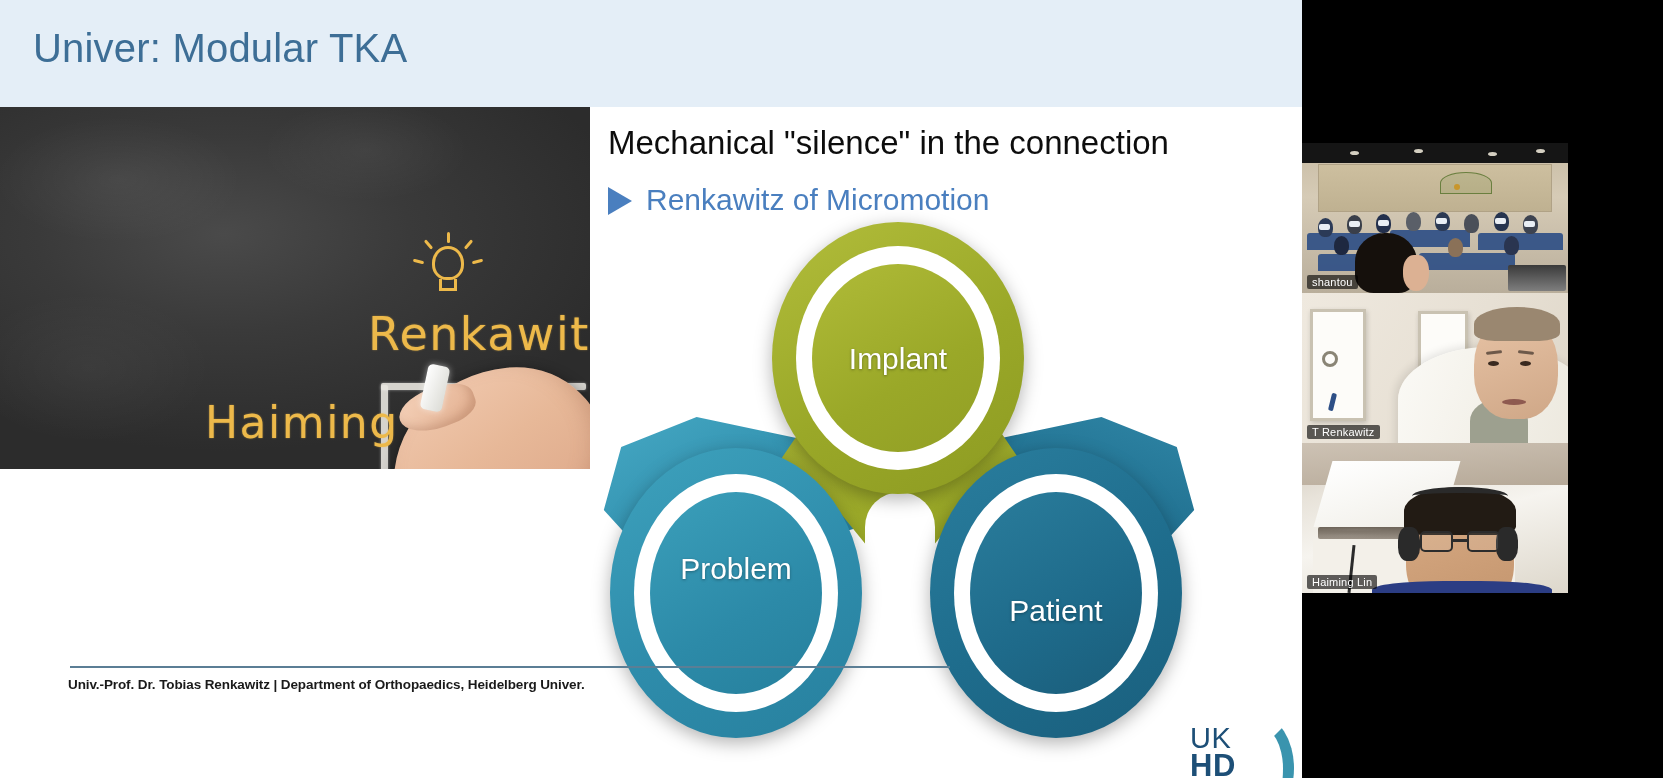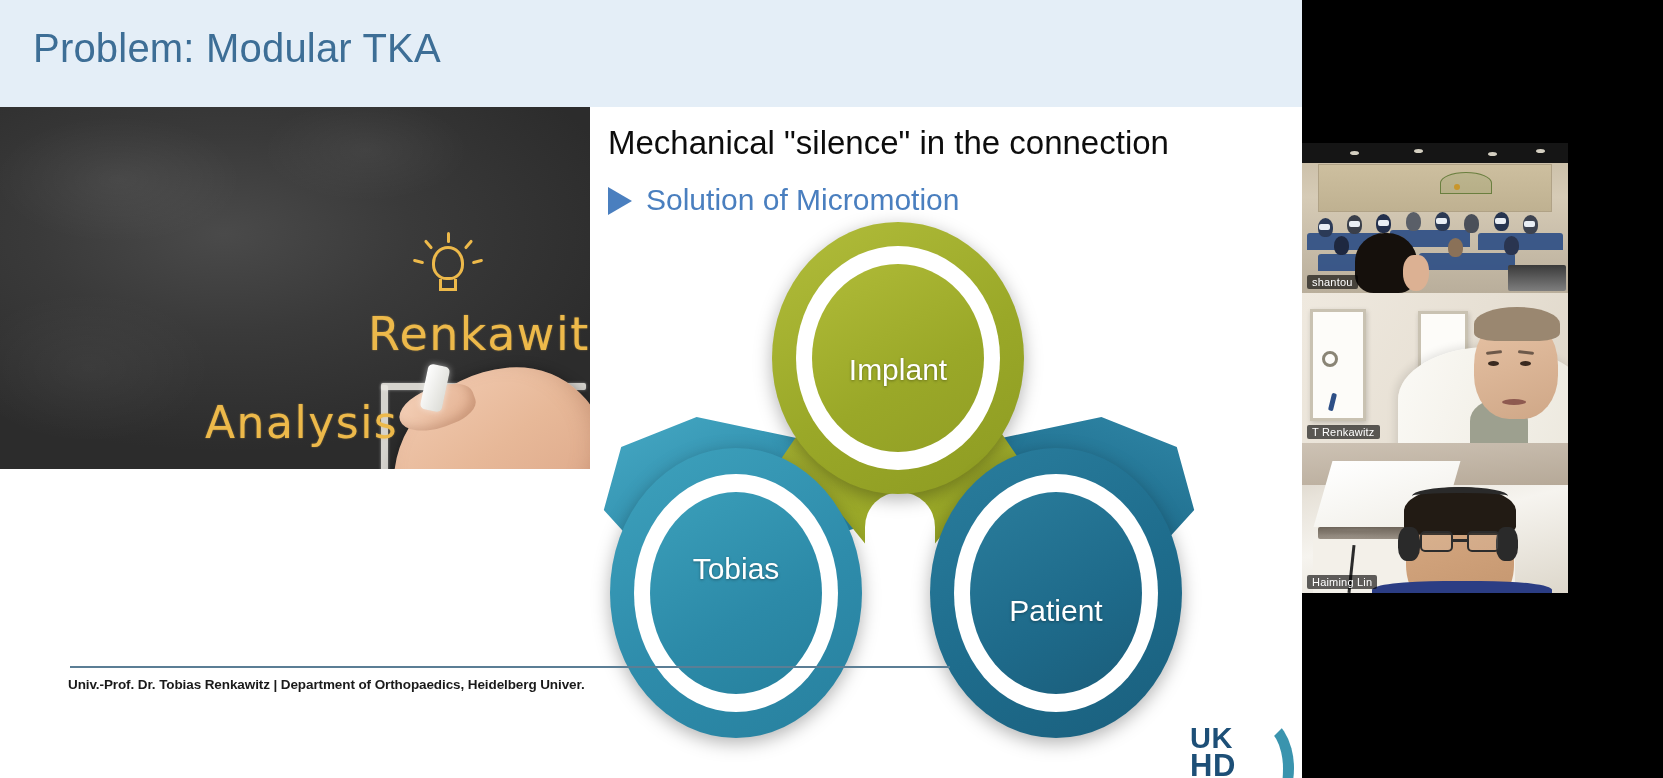--- a/index.html
+++ b/index.html
@@ -120,21 +120,21 @@
     text-shadow:0 1px 3px rgba(0,0,0,.35); white-space:nowrap;
     width:100%; text-align:center;
   }
 
   
   .implant .ring-outer { left:172px; top:0px;   width:252px; height:272px;
       background:linear-gradient(150deg,#b2bd3b 0%, #9aa828 55%, #8d9b22 100%); }
   .implant .ring-white { left:196px; top:24px;  width:204px; height:224px; }
   .implant .ring-inner { left:212px; top:42px;  width:172px; height:188px;
       background:linear-gradient(150deg,#b0bb38 0%, #9aa828 60%, #929f25 100%); }
-  .implant .lbl { left:212px; top:131px; width:172px; }
+  .implant .lbl { left:212px; top:120px; width:172px; }
   .implant-shoulder {
     position:absolute; left:155px; top:190px; width:290px; height:155px;
     background:linear-gradient(165deg,#a9b434 0%, #9aa828 60%, #8d9b22 100%);
     clip-path:polygon(20% 0%,80% 0%,100% 55%,88% 72%,72% 62%,62% 85%,38% 85%,28% 62%,12% 72%,0% 55%);
     filter:drop-shadow(0 5px 8px rgba(0,0,0,.25));
   }
 
   
   .surgeon .ring-outer { left:10px;  top:226px; width:252px; height:290px;
       background:linear-gradient(150deg,#3ea2bd 0%, #2e8cab 55%, #27809e 100%); }
@@ -174,21 +174,21 @@
   }
   .footer-text {
     position:absolute; left:68px; top:570px;
     font-size:13.5px; font-weight:bold; color:#1a1a1a; white-space:nowrap;
     letter-spacing:-0.1px;
   }
   .ukhd {
     position:absolute; left:1190px; top:615px; width:100px; height:100px;
   }
   .ukhd .uk, .ukhd .hd {
-    position:absolute; color:#1d4f77; font-weight:700;
+    position:absolute; color:#1d4f77; font-weight:400;
     font-size:29px; letter-spacing:0.5px; line-height:1;
   }
   .ukhd .uk { left:0; top:2px; }
   .ukhd .hd { left:0; top:28px; font-weight:bold; font-size:31px; }
   .ukhd .swoosh {
     position:absolute; left:48px; top:-6px; width:56px; height:100px;
     border-right:11px solid #3a94ae;
     border-top:11px solid transparent;
     border-radius:0 70% 60% 0 / 0 60% 55% 0;
   }
@@ -281,73 +281,73 @@
     background:#2b3d84; border-radius:40% 40% 0 0; }
 </style>
 </head>
 <body>
 
 <div id="app">
 
   <div id="share">
 
     <div class="slide-header">
-      <div class="slide-title">Problem: Modular TKA</div>
+      <div class="slide-title">Univer: Modular TKA</div>
     </div>
 
     <div class="slide-body">
 
       <div class="board">
 
         <div class="stair st-v2"></div>
         <div class="stair st-h3"></div>
 
-        <div class="chalkword w-analysis">Analysis</div>
+        <div class="chalkword w-analysis">Haiming</div>
         <div class="chalkword w-solution">Renkawitz</div>
 
         <div class="bulb">
           <div class="ray r1"></div>
             <div class="ray r2"></div>
             <div class="ray r3"></div>
           <div class="ray r4"></div>
             <div class="ray r5"></div>
           <div class="glass"></div>
             <div class="base"></div>
         </div>
 
         <div class="hand"></div>
         <div class="thumb"></div>
         <div class="chalk"></div>
       </div>
 
       <div class="headline">Mechanical "silence" in the connection</div>
       <div class="bullet-row">
         <div class="bullet-tri"></div>
-        <div class="bullet-text">Solution of Micromotion</div>
+        <div class="bullet-text">Renkawitz of Micromotion</div>
       </div>
 
       <div class="diagram">
 
         <div class="surgeon-shoulder"></div>
         <div class="patient-shoulder"></div>
         <div class="implant-shoulder"></div>
         <div class="center-gap"></div>
 
         <div class="lobe implant">
           <div class="ring-outer"></div>
           <div class="ring-white"></div>
           <div class="ring-inner"></div>
           <div class="lbl">Implant</div>
         </div>
 
         <div class="lobe surgeon">
           <div class="ring-outer"></div>
           <div class="ring-white"></div>
           <div class="ring-inner"></div>
-          <div class="lbl">Tobias</div>
+          <div class="lbl">Problem</div>
         </div>
 
         <div class="lobe patient">
           <div class="ring-outer"></div>
           <div class="ring-white"></div>
           <div class="ring-inner"></div>
           <div class="lbl">Patient</div>
         </div>
       </div>
 

